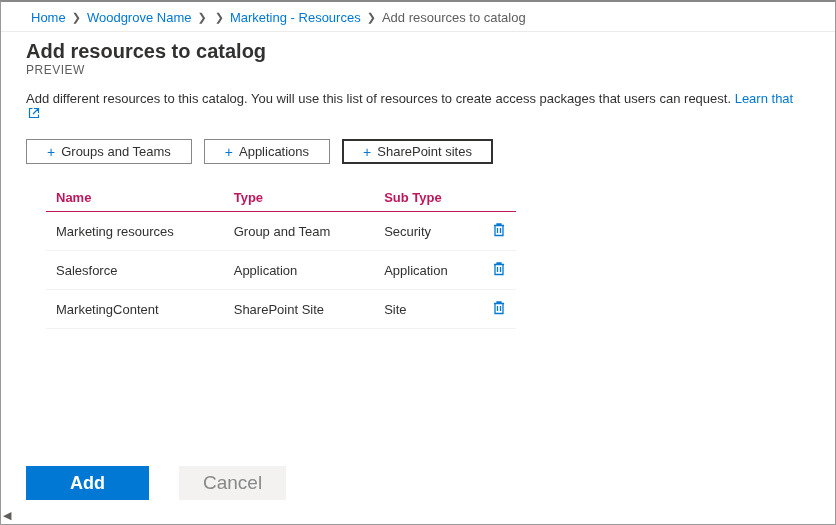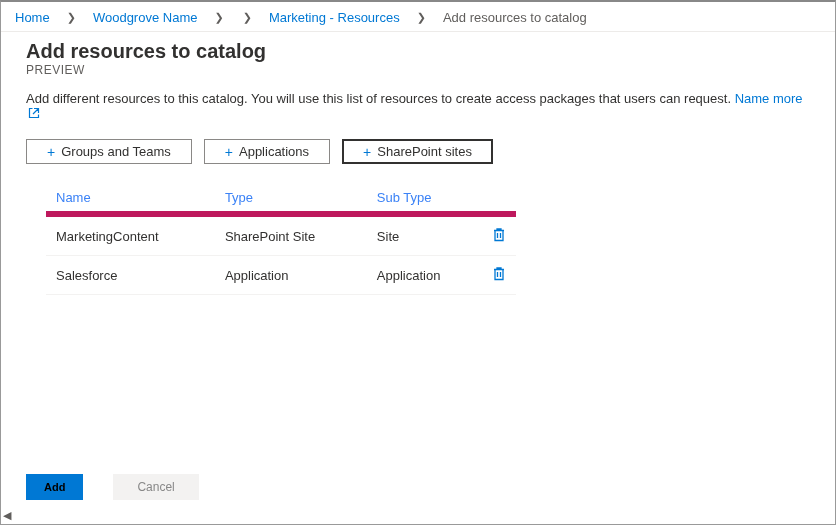--- a/index.html
+++ b/index.html
@@ -1,18 +1,18 @@
 <!DOCTYPE html>
 <html><head>
   <meta charset="utf-8">
   <style>
     * { margin: 0; padding: 0; box-sizing: border-box; font-family: "Segoe UI", -apple-system, BlinkMacSystemFont, sans-serif; }
     body { width: 836px; height: 525px; background: #fff; color: #323130; font-size: 13px; overflow: hidden; position: relative; border: 1px solid #999; border-top: 2px solid #888;}
 
-    .breadcrumb { padding: 8px 14px 6px; display: flex; align-items: center; flex-wrap: wrap; gap: 15px; font-size: 13px; }
+    .breadcrumb { padding: 8px 30px 6px; display: flex; align-items: center; flex-wrap: wrap; gap: 4px; font-size: 13px; }
     .breadcrumb a { color: #0078d4; text-decoration: none; }
     .breadcrumb .sep { color: #605e5c; margin: 0 2px; font-size: 11px; }
     .breadcrumb .current { color: #605e5c; }
 
     .divider { border-bottom: 1px solid #edebe9; margin: 0 0 4px; }
 
     .page-title { font-size: 20px; font-weight: 600; padding: 4px 25px 0; color: #323130; }
     .preview-label { font-size: 12px; color: #605e5c; padding: 0 25px 14px; letter-spacing: 0.5px; }
 
     .description { padding: 0 25px 18px; font-size: 13px; color: #323130; }
@@ -21,30 +21,30 @@
 
     .button-row { display: flex; gap: 12px; padding: 0 25px 20px; }
     .add-btn { display: inline-flex; align-items: center; gap: 6px; padding: 4px 20px; background: #fff; border: 1px solid #8a8886; font-size: 13px; color: #323130; cursor: pointer; }
     .add-btn.active { border: 2px solid #323130; padding: 3px 19px; }
     .plus-icon { color: #0078d4; font-size: 14px; line-height: 1; }
 
     .selected-section { padding: 0 45px 20px; }
     .selected-header { font-size: 14px; color: #323130; padding-bottom: 12px; }
 
     .table { width: 470px; border-collapse: collapse; }
-    .table th { text-align: left; font-weight: 400; font-size: 13px; color: #3b82f6; padding: 6px 10px; border-bottom: 6px solid #be185d; }
+    .table th { text-align: left; font-weight: 700; font-size: 13px; color: #be185d; padding: 6px 10px; border-bottom: 1px solid #be185d; }
     .table td { padding: 10px 10px; font-size: 13px; color: #323130; border-bottom: 1px solid #f3f2f1; vertical-align: middle; }
     .table td:last-child { text-align: right; width: 30px; }
 
     .trash-btn { background: none; border: none; cursor: pointer; padding: 0; display: inline-flex; }
     .trash-icon { width: 14px; height: 15px; stroke: #0078d4; fill: none; stroke-width: 1.3; }
 
     .footer { position: absolute; bottom: 24px; left: 25px; display: flex; gap: 30px; }
-    .primary-btn { background: #0078d4; color: #000000; border: none; padding: 6px 18px; font-size: 11px; font-weight: 600; cursor: pointer; }
-    .secondary-btn { background: #f3f2f1; color: #888; border: none; padding: 6px 24px; font-size: 12px; cursor: pointer; font-weight: 400;}
+    .primary-btn { background: #0078d4; color: #ffffff; border: none; padding: 6px 44px; font-size: 18px; font-weight: 600; cursor: pointer; }
+    .secondary-btn { background: #f3f2f1; color: #888; border: none; padding: 6px 24px; font-size: 19px; cursor: pointer; font-weight: 400;}
 
     .scrollbar-corner { position: absolute; bottom: 2px; left: 2px; font-size: 11px; color: #605e5c; }
   </style>
 </head>
 <body>
 
 <nav class="breadcrumb">
   <a href="#">Home</a>
   <span class="sep">❯</span>
   <a href="#">Woodgrove Name</a>
@@ -56,21 +56,21 @@
 </nav>
 
 <div class="divider"></div>
 
 <h1 class="page-title">Add resources to catalog</h1>
 <div class="preview-label">PREVIEW</div>
 
 <div class="description">
   <span>Add different resources to this catalog. You will use this list of resources to create access packages that users can request.</span>
   <a href="#">
-    <span>Name more</span>
+    <span>Learn that</span>
     <svg class="ext-icon" viewBox="0 0 12 12">
         <path fill="none" stroke="#0078d4" stroke-width="1.2" d="M4.5 1.5H1.5v9h9V7.5M6 1.5h4.5V6M10.5 1.5L5 7"></path>
       </svg>
   </a>
 </div>
 
 <div class="button-row">
   <button class="add-btn">
     <span class="plus-icon">+</span>
     <span>Groups and Teams</span>
@@ -91,33 +91,43 @@
     <thead>
       <tr>
         <th>Name</th>
         <th>Type</th>
         <th>Sub Type</th>
         <th></th>
       </tr>
     </thead>
     <tbody id="table-body">
         <tr>
-          <td>MarketingContent</td>
-          <td>SharePoint Site</td>
-          <td>Site</td>
+          <td>Marketing resources</td>
+          <td>Group and Team</td>
+          <td>Security</td>
           <td><button class="trash-btn">
               <span><svg class="trash-icon" viewBox="0 0 14 15">
                   <path d="M2 3.5h10M5 3V2h4v1M3 3.5v10h8v-10M5.5 6v5M8.5 6v5"></path>
                 </svg></span>
             </button></td>
         </tr>
         <tr>
           <td>Salesforce</td>
           <td>Application</td>
           <td>Application</td>
+          <td><button class="trash-btn">
+              <span><svg class="trash-icon" viewBox="0 0 14 15">
+                  <path d="M2 3.5h10M5 3V2h4v1M3 3.5v10h8v-10M5.5 6v5M8.5 6v5"></path>
+                </svg></span>
+            </button></td>
+        </tr>
+        <tr>
+          <td>MarketingContent</td>
+          <td>SharePoint Site</td>
+          <td>Site</td>
           <td><button class="trash-btn">
               <span><svg class="trash-icon" viewBox="0 0 14 15">
                   <path d="M2 3.5h10M5 3V2h4v1M3 3.5v10h8v-10M5.5 6v5M8.5 6v5"></path>
                 </svg></span>
             </button></td>
         </tr>
       </tbody>
   </table>
 </div>
 

